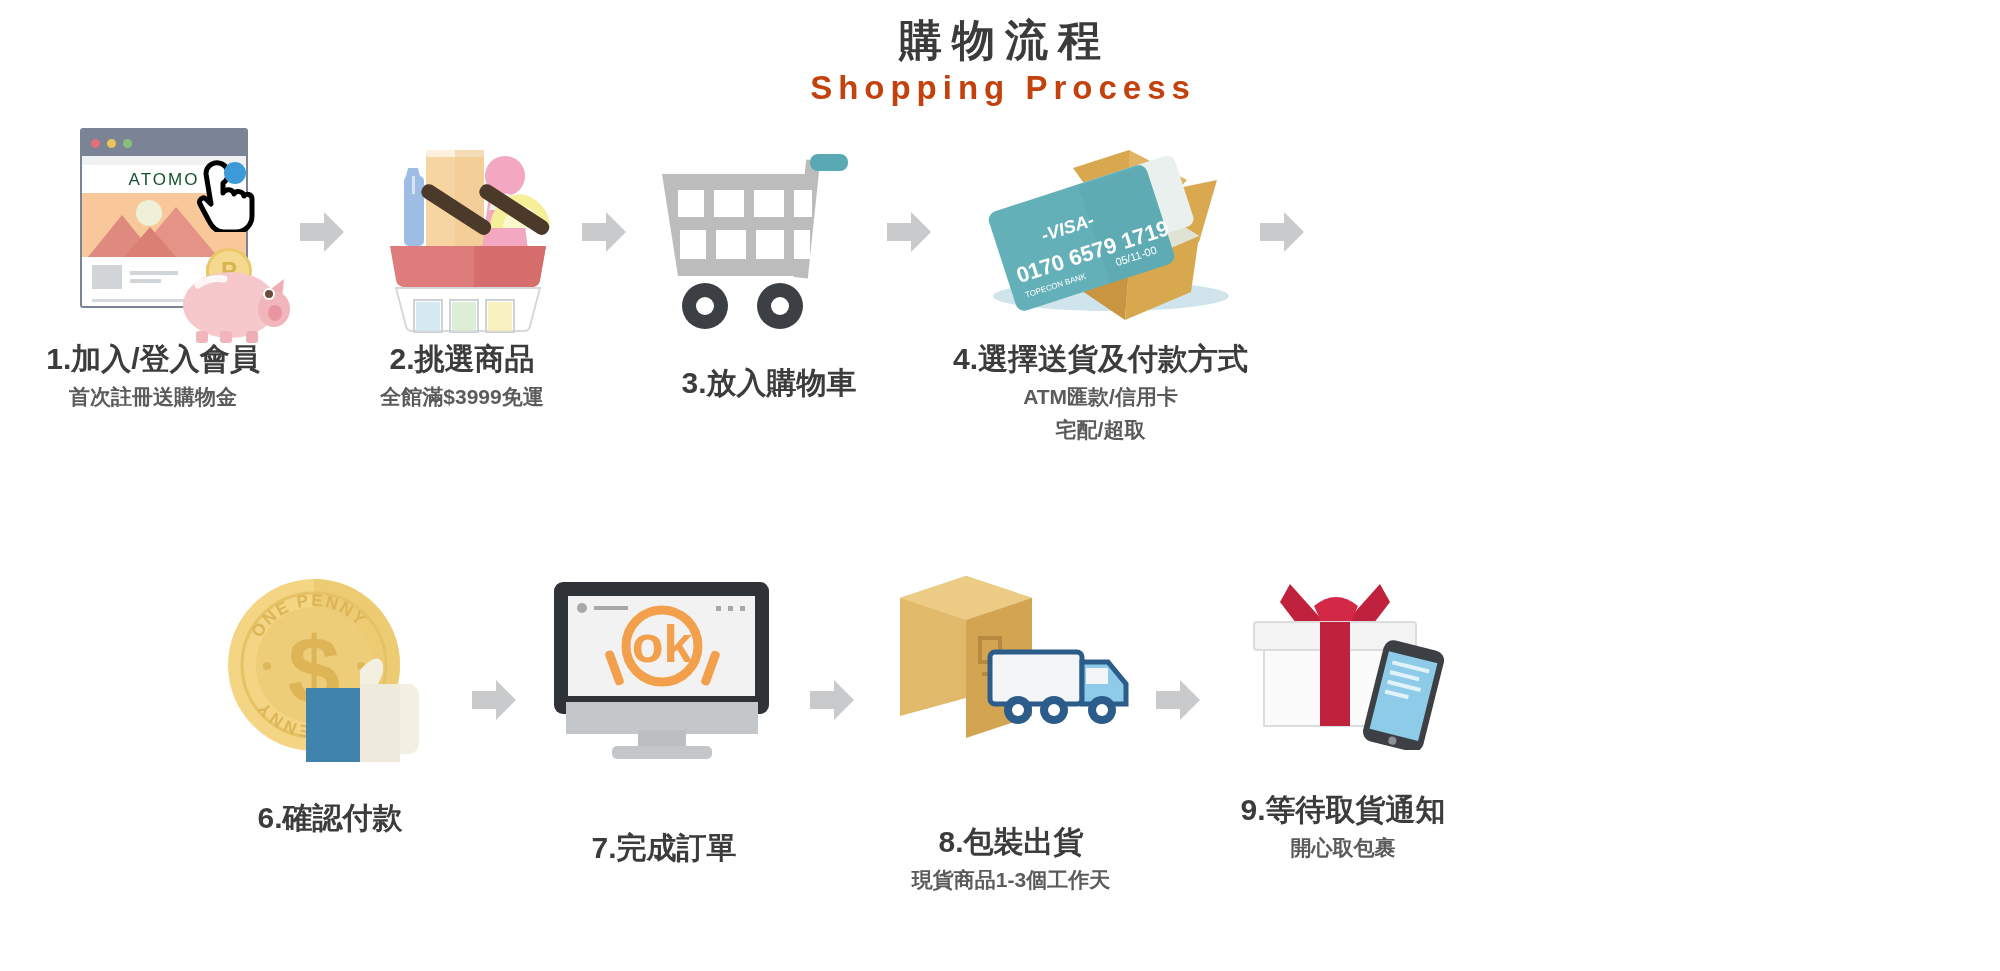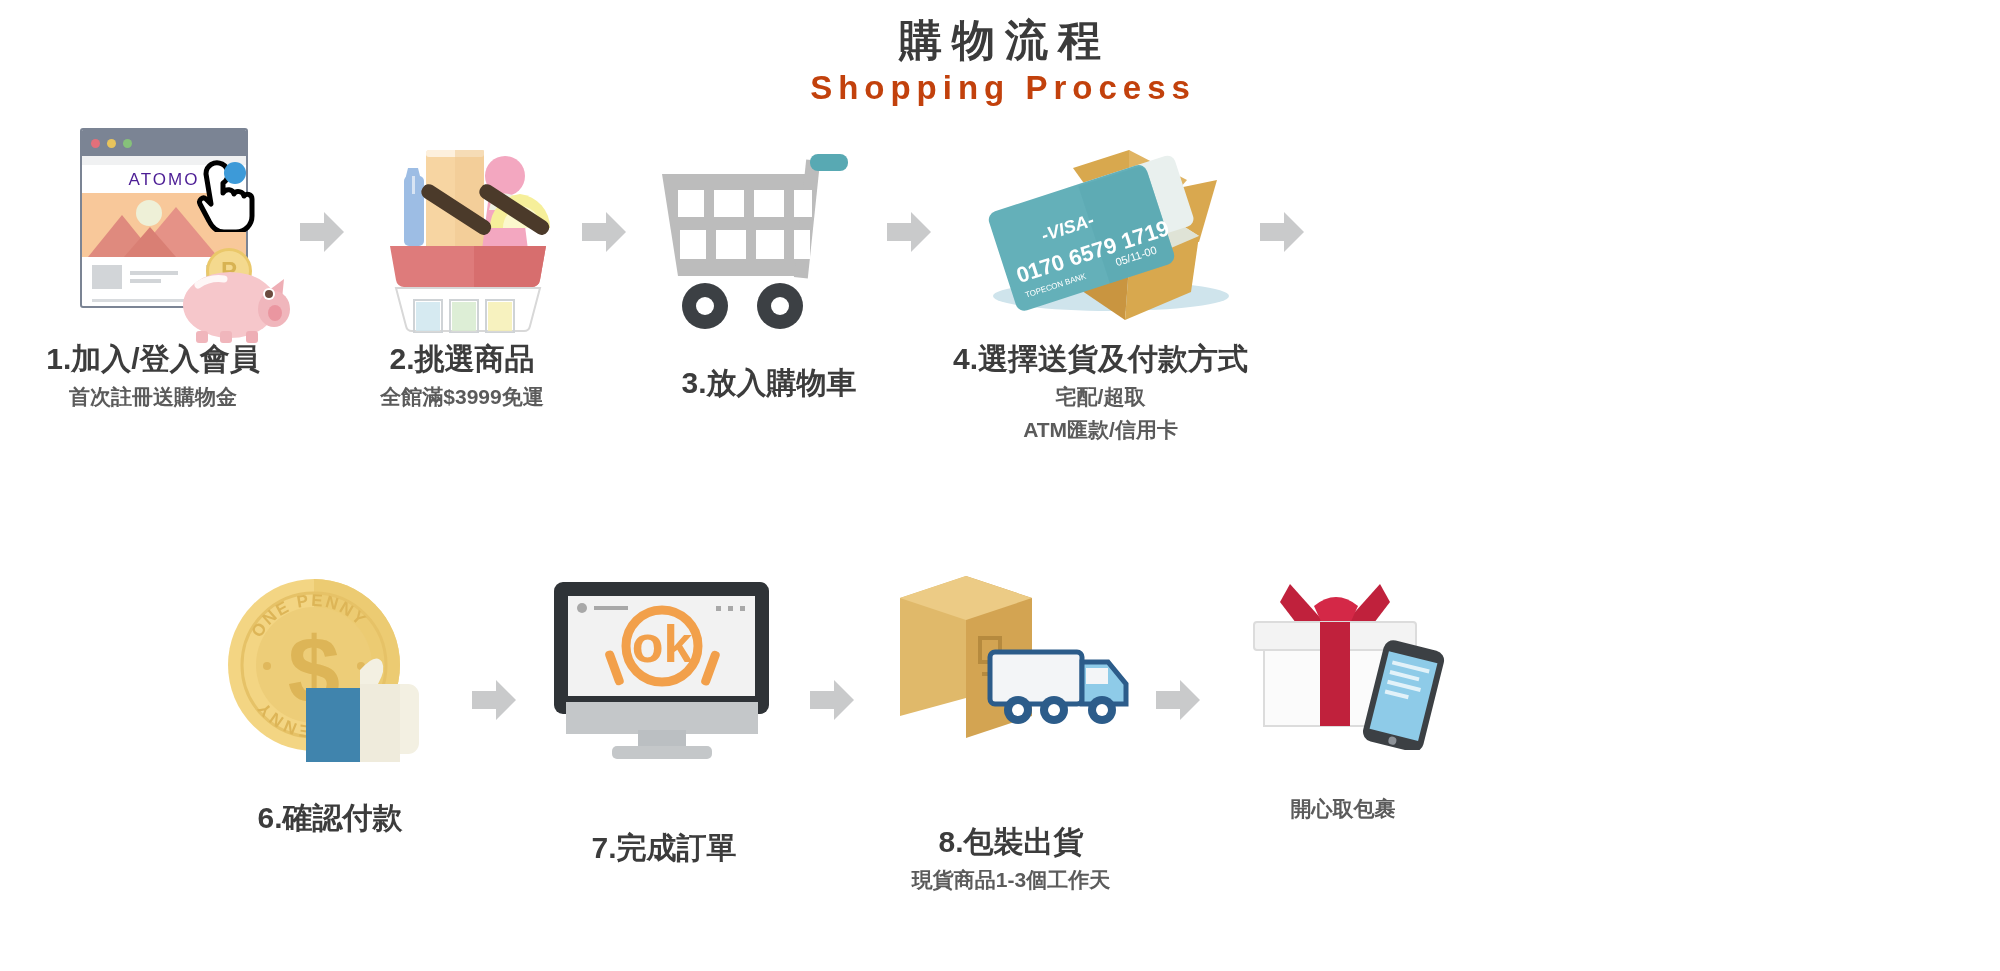--- a/index.html
+++ b/index.html
@@ -45,21 +45,21 @@
   .browser{
     position:absolute;left:62px;top:0;width:168px;height:180px;
     background:#fff;border:2px solid #7b8494;border-radius:3px;
     box-sizing:border-box;overflow:hidden;
   }
   .browser-bar{height:26px;background:#7b8494;display:flex;align-items:center;padding-left:9px;gap:7px;}
   .dot{width:9px;height:9px;border-radius:50%;}
   .dot.r{background:#e2707a;} .dot.y{background:#e8c45c;} .dot.g{background:#86c17a;}
   .browser-sub{height:9px;background:#f0f1f2;}
   .brand{
-    text-align:center;font-size:17px;letter-spacing:2px;color:#4c1d95;
+    text-align:center;font-size:17px;letter-spacing:2px;color:#14532d;
     padding:5px 0 3px;font-weight:normal;
   }
   .hero{position:relative;height:64px;background:#f8c89a;overflow:hidden;}
   .hero .sun{position:absolute;left:54px;top:7px;width:26px;height:26px;border-radius:50%;background:#eef0d7;}
   .hero .m1{position:absolute;left:6px;bottom:0;width:0;height:0;border-left:34px solid transparent;border-right:34px solid transparent;border-bottom:42px solid #df8a7e;}
   .hero .m2{position:absolute;left:52px;bottom:0;width:0;height:0;border-left:42px solid transparent;border-right:42px solid transparent;border-bottom:50px solid #e59287;}
   .hero .m3{position:absolute;left:42px;bottom:0;width:0;height:0;border-left:26px solid transparent;border-right:26px solid transparent;border-bottom:30px solid #d97f74;}
   .cardsrow{display:flex;gap:8px;padding:8px 10px 0;}
   .thumb{width:30px;height:24px;background:#d2d5d8;}
   .lines{flex:1;display:flex;flex-direction:column;gap:4px;justify-content:center;}
@@ -280,22 +280,22 @@
             <path d="M130 62 h61 a9 9 0 0 1 9 9 v84 a9 9 0 0 1 -9 9 h-61 z" fill="#5aa7b0" opacity="0.55"></path>
             <text x="80" y="104" fill="#ffffff" font-size="18" font-family="'Liberation Sans',sans-serif" font-style="italic" font-weight="bold">-VISA-</text>
             <text x="44" y="136" fill="#ffffff" font-size="22" font-family="'Liberation Sans',sans-serif" font-weight="bold">0170 6579 1719</text>
             <text x="46" y="152" fill="#ffffff" font-size="8" font-family="'Liberation Sans',sans-serif">TOPECON BANK</text>
             <text x="142" y="150" fill="#ffffff" font-size="11" font-family="'Liberation Sans',sans-serif">05/11-00</text>
           </g>
         </svg>
       </div>
       <div class="labels">
         <div class="lbl-main">4.選擇送貨及付款方式</div>
+        <div class="lbl-sub">ATM匯款/信用卡</div>
         <div class="lbl-sub">宅配/超取</div>
-        <div class="lbl-sub">ATM匯款/信用卡</div>
       </div>
     </div>
 
     <div class="arrow" style="margin:82px 0 0 10px;">
       <svg width="48" height="44" viewBox="0 0 48 44">
           <path d="M2 13 h24 V2 l20 20 -20 20 V31 H2 z" fill="#c9cacb"></path>
         </svg>
     </div>
 
 
@@ -428,19 +428,20 @@
               <rect x="158" y="94" width="38" height="4"></rect>
               <rect x="158" y="104" width="30" height="4"></rect>
               <rect x="158" y="114" width="34" height="4"></rect>
               <rect x="158" y="124" width="24" height="4"></rect>
             </g>
             <circle cx="177" cy="172" r="4" fill="#8d9298"></circle>
           </g>
         </svg>
       </div>
       <div class="labels" style="margin-top:20px;">
+        <div class="lbl-main">9.等待取貨通知</div>
         <div class="lbl-sub">開心取包裹</div>
       </div>
     </div>
 
   </div>
 
 </div>
 
 </body></html>

